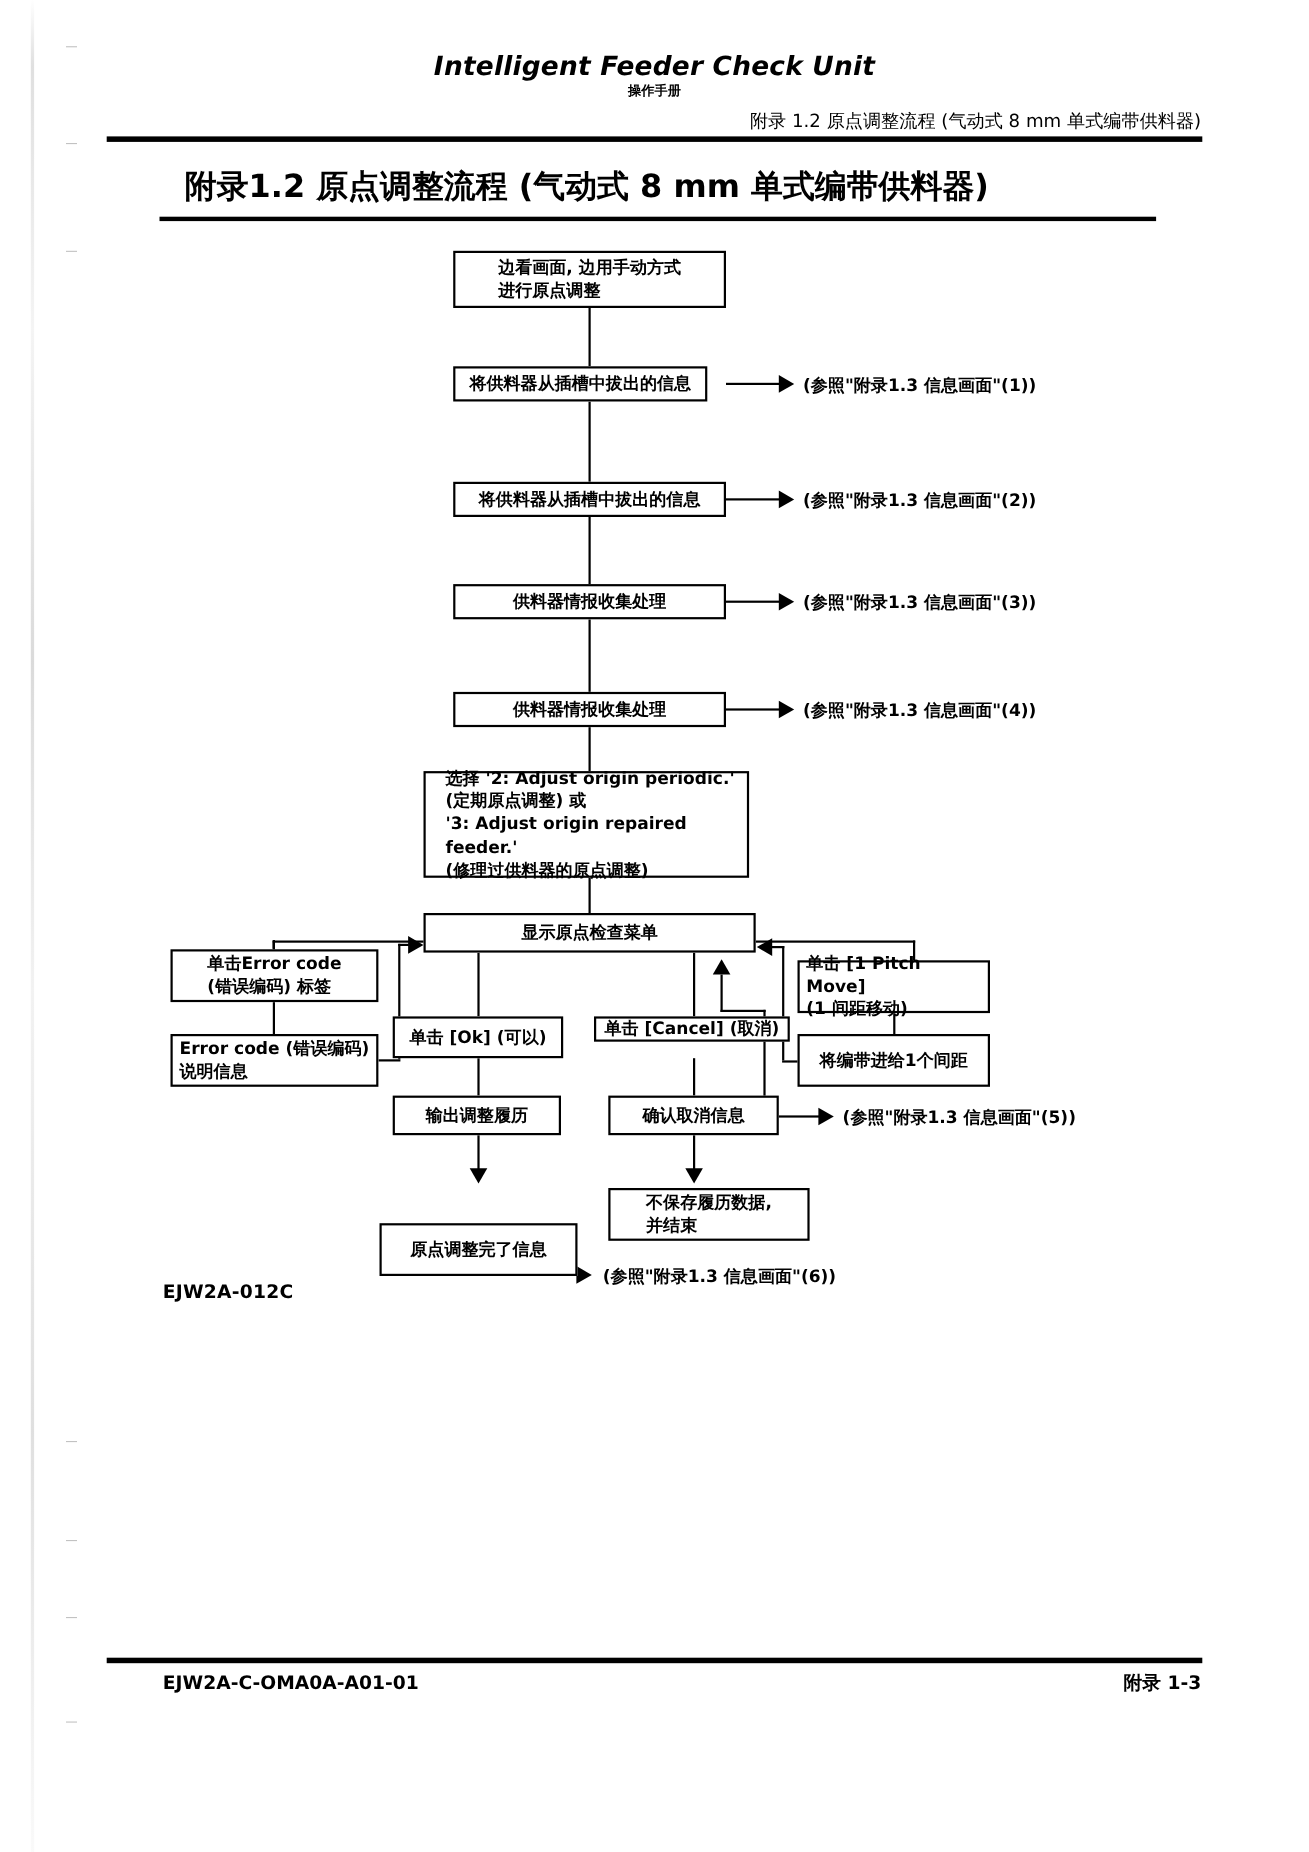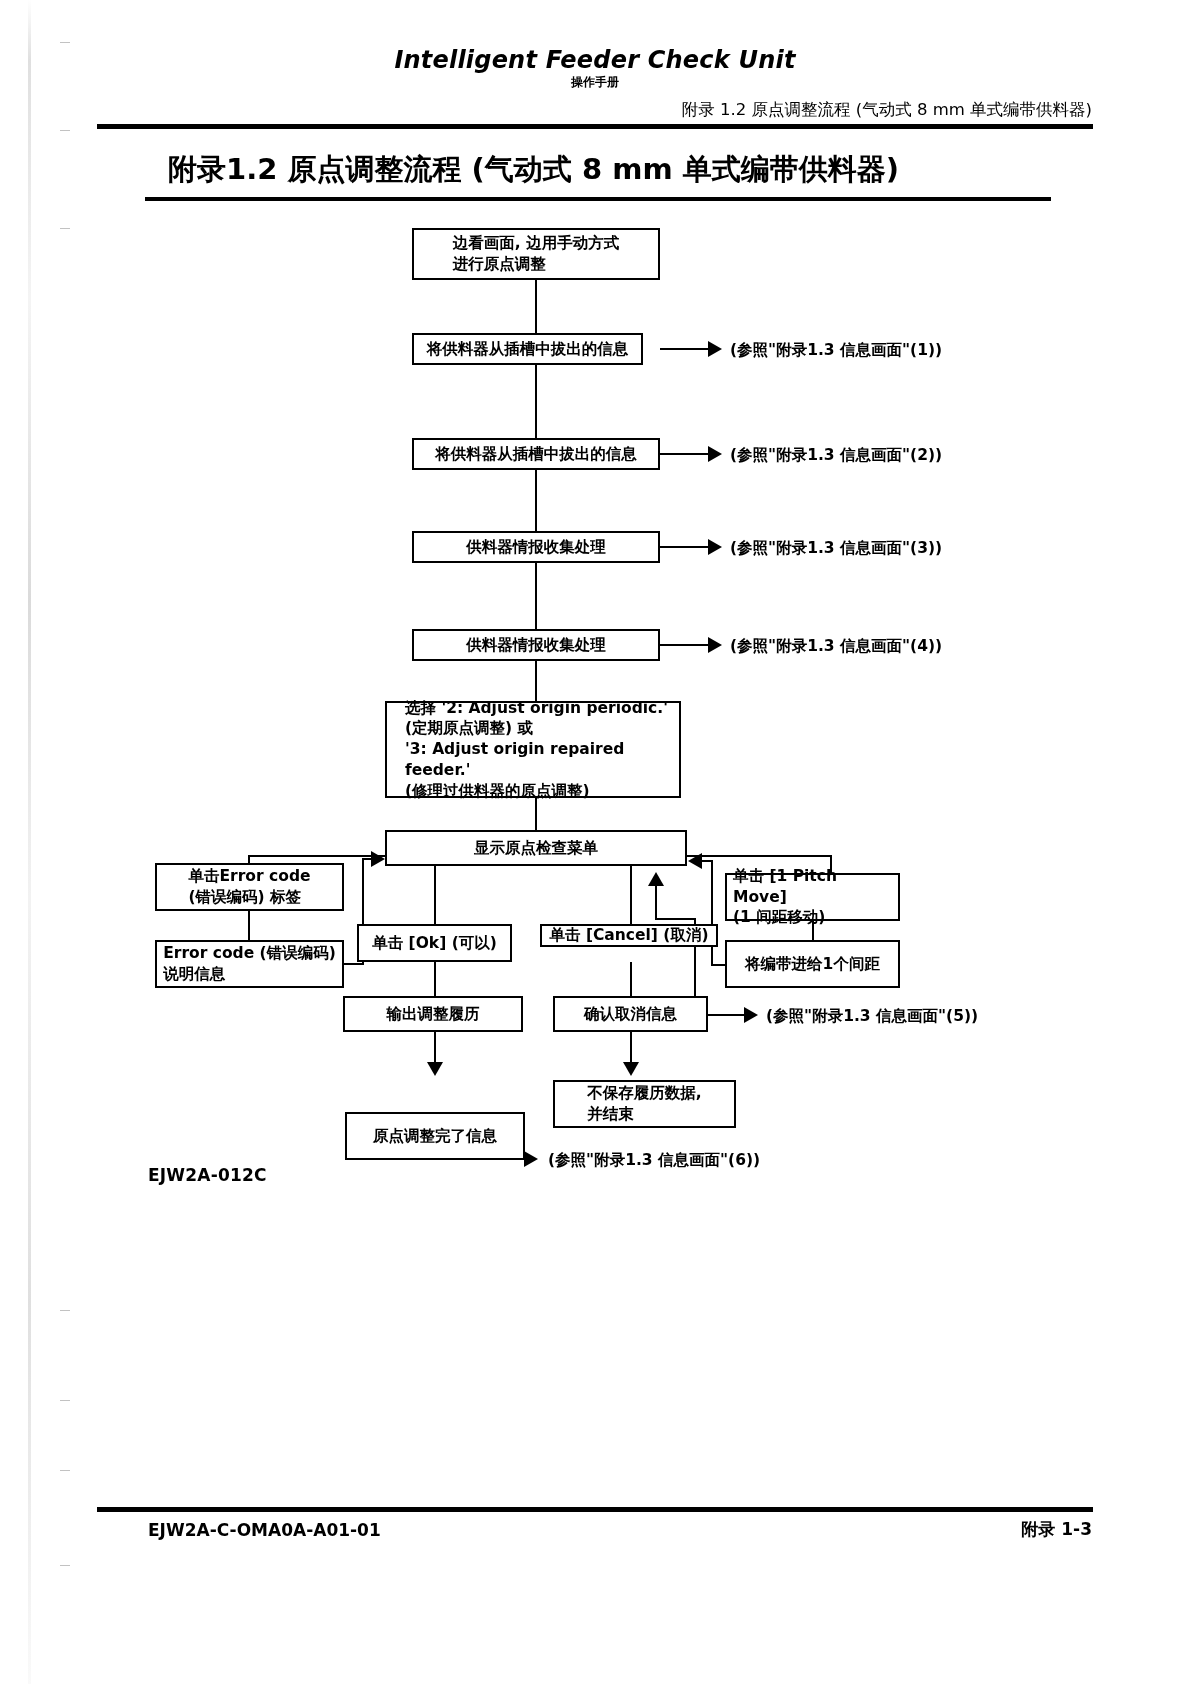--- a/index.html
+++ b/index.html
@@ -241,21 +241,21 @@
 
   <div class="ln h" style="left:344px; top:963px; width:20px;"></div>
   <div class="ln v" style="left:362px; top:858px; height:105px;"></div>
   <div class="ln h" style="left:362px; top:858px; width:12px;"></div>
   <div class="arr right" style="left:371px; top:851px;"></div>
 
   <div class="ln v" style="left:434px; top:866px; height:58px;"></div>
   <div class="box" style="left:357px; top:924px; width:155px; height:38px;">单击 [Ok] (可以)</div>
 
   <div class="ln v" style="left:434px; top:962px; height:34px;"></div>
-  <div class="box" style="left:343px; top:996px; width:180px; height:36px;">输出调整履历</div>
+  <div class="box" style="left:357px; top:996px; width:153px; height:36px;">输出调整履历</div>
 
   <div class="ln v" style="left:434px; top:1032px; height:38px;"></div>
   <div class="arr down" style="left:427px; top:1062px;"></div>
   <div class="box" style="left:345px; top:1112px; width:180px; height:48px;">原点调整完了信息</div>
 
   <div class="ln v" style="left:434px; top:1128px; height:32px;"></div>
   <div class="ln h" style="left:434px; top:1158px; width:92px;"></div>
   <div class="arr right" style="left:524px; top:1151px;"></div>
   <div class="note" style="left:548px; top:1150px;">(参照"附录1.3 信息画面"(6))</div>
 

